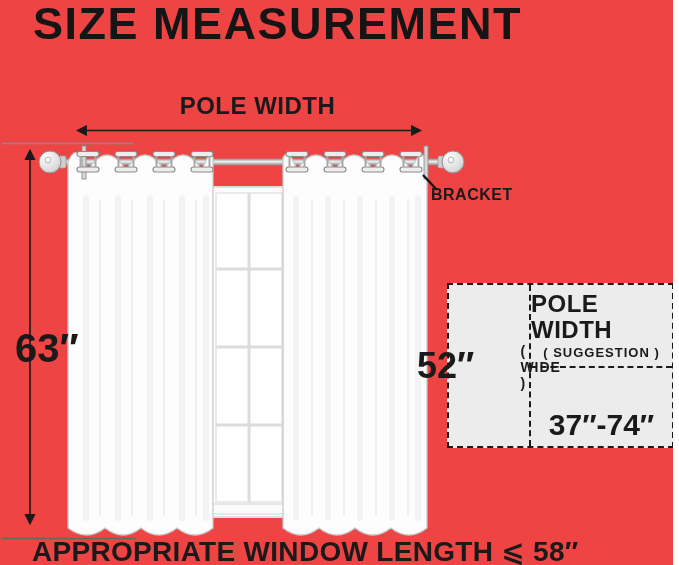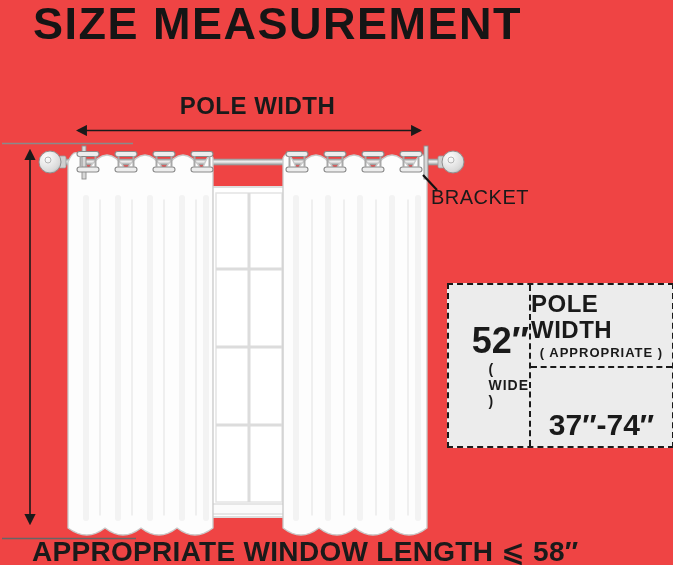--- a/index.html
+++ b/index.html
@@ -16,42 +16,42 @@
     position:absolute;left:33px;top:-2px;
     font-size:45px;font-weight:800;letter-spacing:1.5px;
     white-space:nowrap;color:#151515;
   }
   .pole-width-label{
     position:absolute;left:150px;top:92px;width:215px;
     text-align:center;font-size:24px;font-weight:700;letter-spacing:0.5px;
   }
   .bracket-label{
     position:absolute;left:431px;top:186px;
-    font-size:20px;font-weight:400;letter-spacing:0.5px;
+    font-size:16px;font-weight:700;letter-spacing:0.5px;
   }
   .height-label{
     position:absolute;left:15px;top:326px;
     font-size:40px;font-weight:700;
   }
   .bottom-label{
     position:absolute;left:32px;top:535px;width:430px;
     text-align:center;font-size:28px;font-weight:700;letter-spacing:0.3px;
     white-space:nowrap;
   }
   .info-box{
     position:absolute;left:447px;top:283px;width:227px;height:165px;
     box-sizing:border-box;
     background:#ececec;
     border:2px dashed #1a1a1a;
     display:flex;
   }
   .info-box .cell-left{
     width:82px;box-sizing:border-box;
     border-right:2px dashed #1a1a1a;
-    display:flex;flex-direction:column;align-items:flex-end;justify-content:center;
+    display:flex;flex-direction:row;align-items:center;justify-content:center;
   }
   .info-box .width-value{font-size:36px;font-weight:700;line-height:1.05;}
   .info-box .width-note{font-size:14px;font-weight:600;letter-spacing:1px;margin-top:2px;margin-left:46px;}
   .info-box .col-right{flex:1;display:flex;flex-direction:column;}
   .info-box .cell-top{
     height:83px;box-sizing:border-box;
     border-bottom:2px dashed #1a1a1a;
     display:flex;flex-direction:column;align-items:center;justify-content:center;
   }
   .info-box .pw-title{font-size:24px;font-weight:700;letter-spacing:0.5px;line-height:1.1;}
@@ -225,32 +225,33 @@
       <line x1="423" y1="175" x2="437" y2="190" stroke="#111111" stroke-width="2.2"></line>
     </g>
   </svg>
 
   <div class="page-title">SIZE MEASUREMENT</div>
 
   <div class="pole-width-label">POLE WIDTH</div>
 
   <div class="bracket-label">BRACKET</div>
 
+  <div class="height-label">63″</div>
 
   <div class="bottom-label">APPROPRIATE WINDOW LENGTH ⩽ 58″</div>
 
   <div class="info-box">
     <div class="cell-left">
       <div class="width-value">52″</div>
       <div class="width-note">( WIDE )</div>
     </div>
     <div class="col-right">
       <div class="cell-top">
         <div class="pw-title">POLE WIDTH</div>
-        <div class="pw-subtitle">( APPROPRIATE )</div>
+        <div class="pw-subtitle">( SUGGESTION )</div>
       </div>
       <div class="cell-bottom">
         <div class="pw-range">37″-74″</div>
       </div>
     </div>
   </div>
 
 </div>
 
 </body></html>

